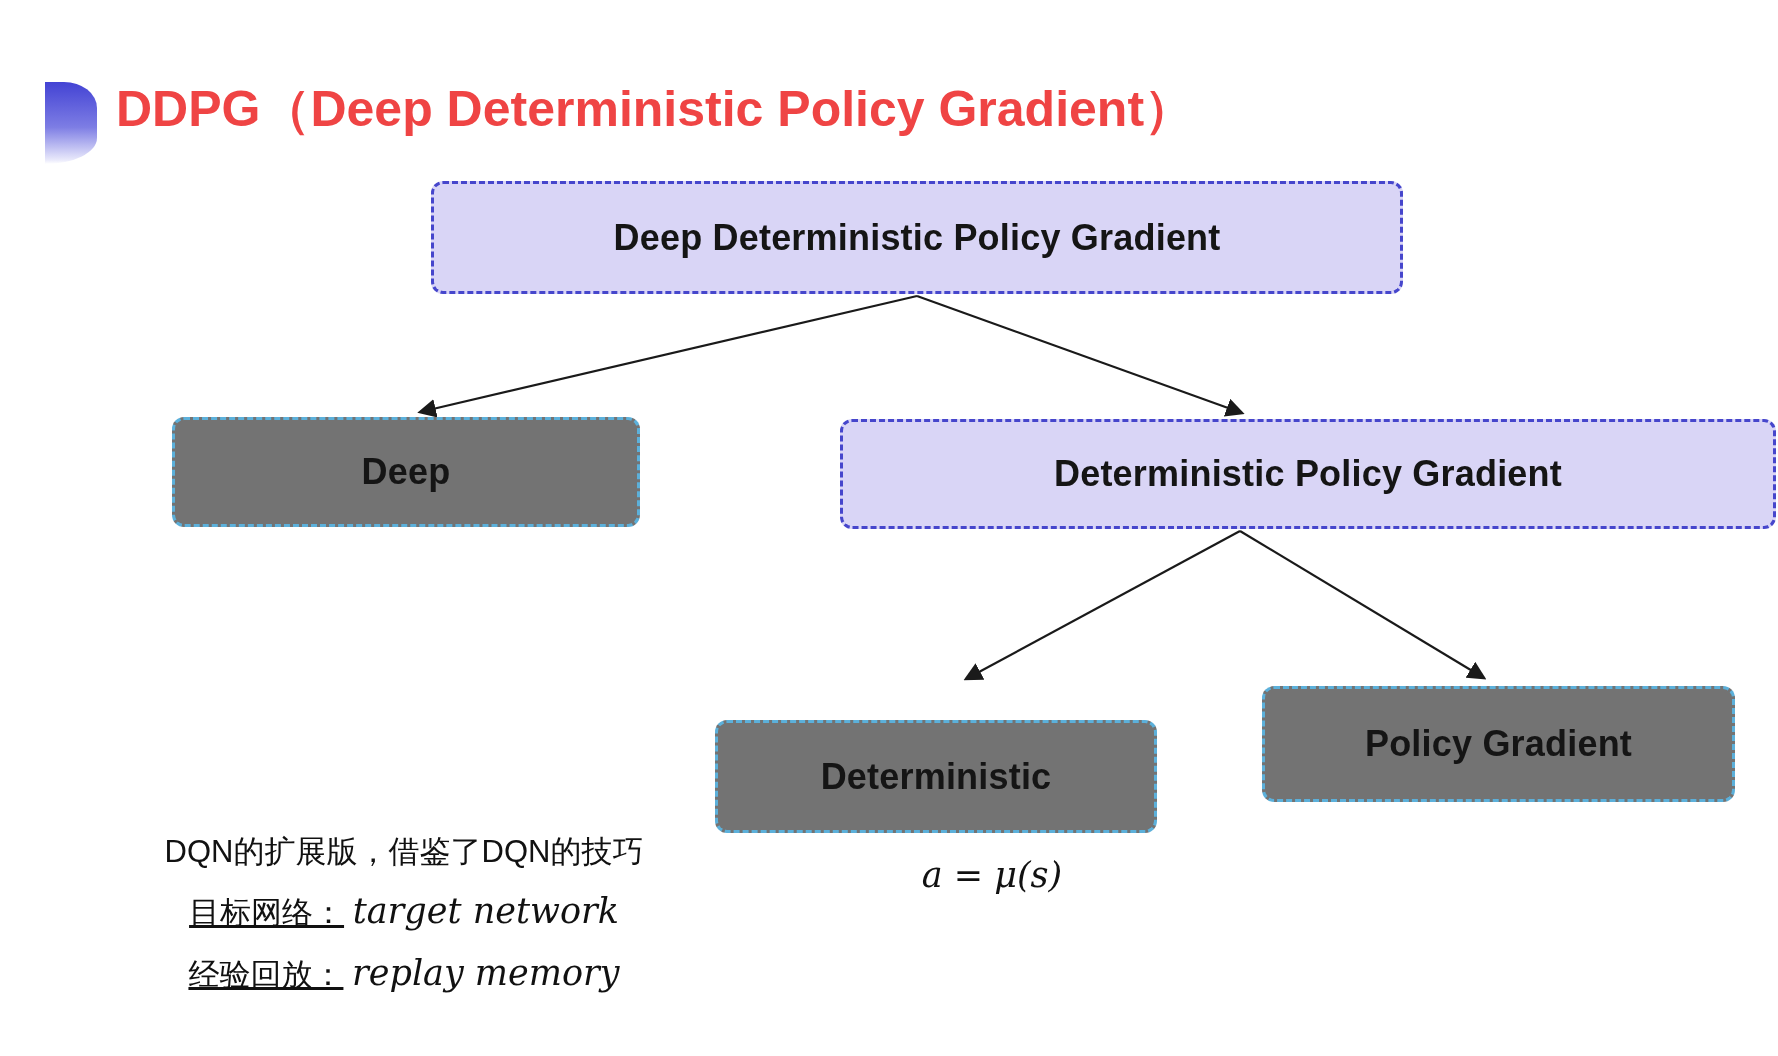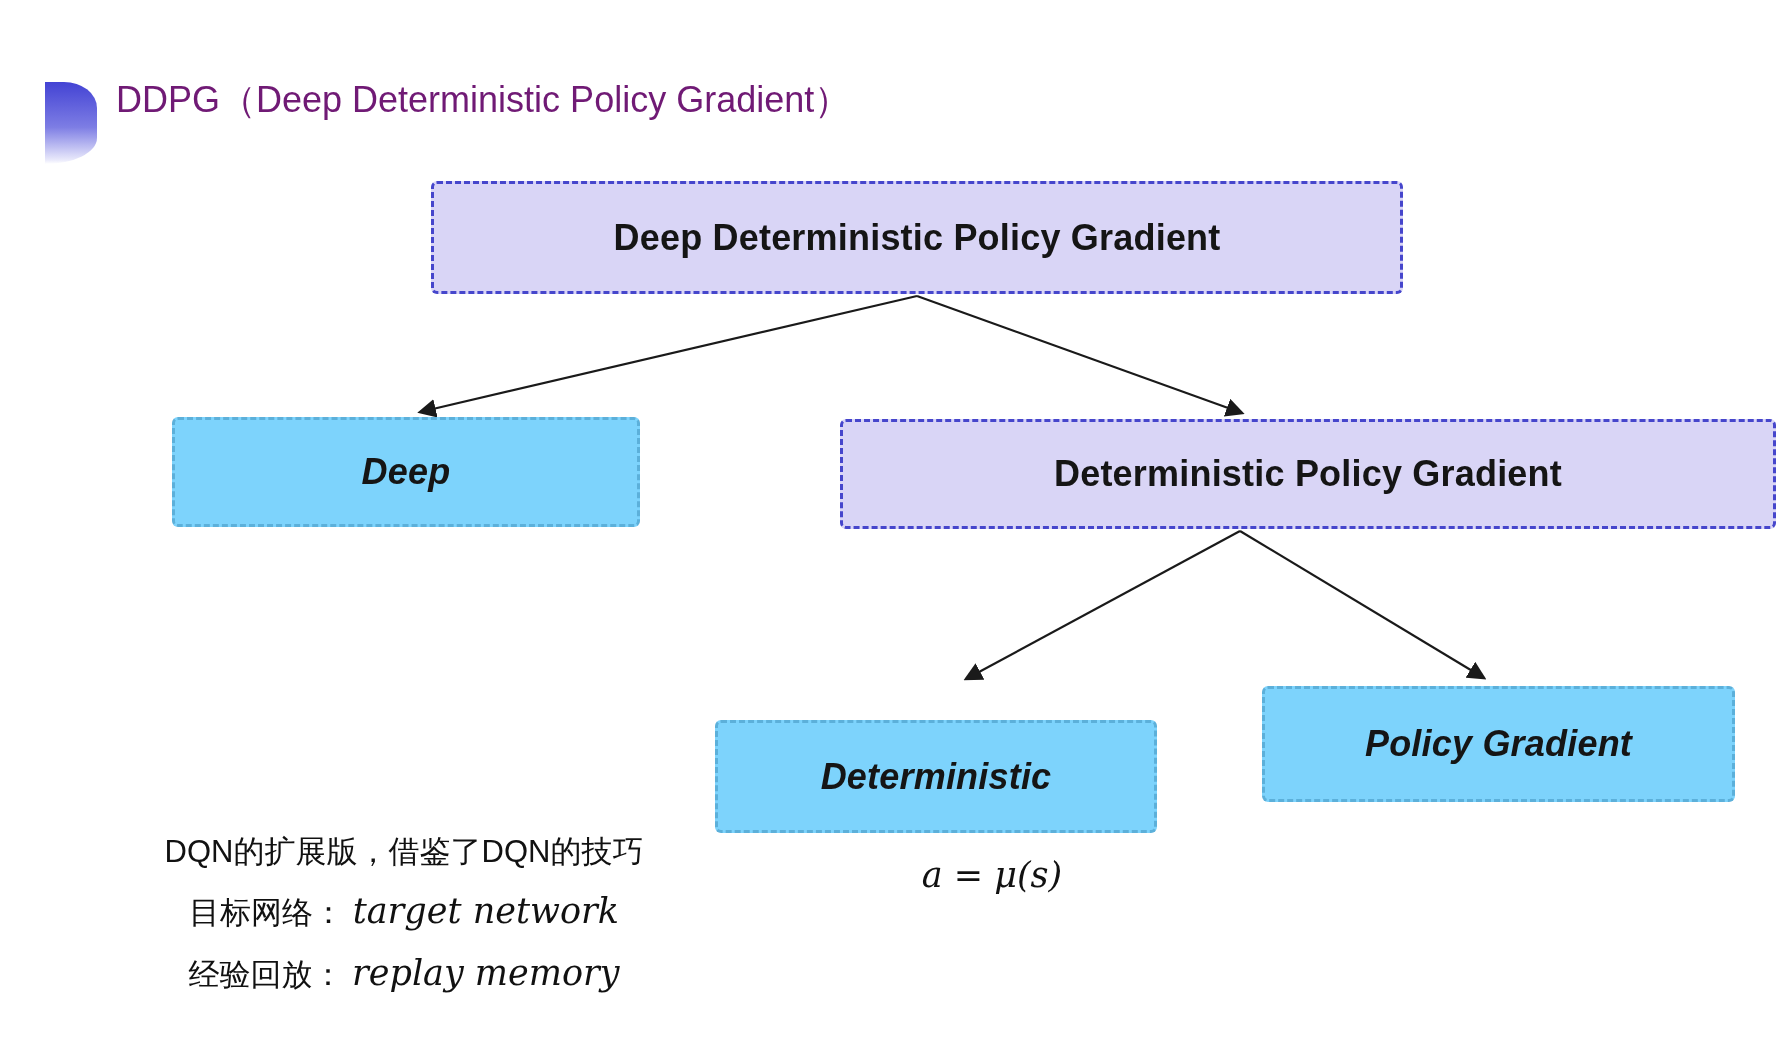--- a/index.html
+++ b/index.html
@@ -14,35 +14,35 @@
 
   
   .title-icon {
     position: absolute; left: 45px; top: 82px;
     width: 52px; height: 82px;
     border-radius: 0 52px 82px 0 / 0 41px 41px 0;
     background: linear-gradient(180deg, #4343d4 0%, #7d7de4 55%, #e9e9fb 95%, #ffffff 100%);
   }
   .page-title {
     position: absolute; left: 116px; top: 76px;
-    font-size: 36px; font-weight: 400; color: #701a75;
+    font-size: 50px; font-weight: 700; color: #ef4444;
     letter-spacing: 0px; white-space: nowrap;
   }
 
   
   .node {
     position: absolute;
     display: flex; align-items: center; justify-content: center;
-    border-radius: 6px;
+    border-radius: 12px;
     font-size: 36px; font-weight: 600; color: #151515;
     text-align: center;
     letter-spacing: 0.2px;
   }
   .node.purple { background: #d9d5f6; border: 3px dashed #4646cc; }
-  .node.cyan   { background: #7dd3fc; border: 3px dashed #5cb0da; font-style: italic; }
+  .node.cyan   { background: #737373; border: 3px dashed #5cb0da; }
 
   .node-root          { left: 431px; top: 181px; width: 972px; height: 113px; }
   .node-deep          { left: 172px; top: 417px; width: 468px; height: 110px; }
   .node-dpg           { left: 840px; top: 419px; width: 936px; height: 110px; }
   .node-deterministic { left: 715px; top: 720px; width: 442px; height: 113px; }
   .node-policy-grad   { left: 1262px; top: 686px; width: 473px; height: 116px; justify-content: center; }
 
   
   svg.arrows { position: absolute; inset: 0; pointer-events: none; }
   svg.arrows line { stroke: #1a1a1a; stroke-width: 2.2; }
@@ -61,21 +61,21 @@
   .note-det  { left: 792px; top: 858px; width: 400px; }
   .note-det  .nline + .nline { margin-top: 14px; }
   .note-pg   { left: 1297px; top: 858px; width: 400px; }
   .note-pg   .nline + .nline { margin-top: 12px; }
 
   .math, .it-serif {
     font-family: "DejaVu Serif", "Liberation Serif", serif;
     font-style: italic;
     font-size: 35px;
   }
-  .zh-label { font-weight: 500; }
+  .zh-label { font-weight: 500; text-decoration: underline; }
 </style>
 </head>
 <body>
 
 <div class="stage">
 
   <div class="title-icon"></div>
   <div class="page-title">DDPG（Deep Deterministic Policy Gradient）</div>
 
   <svg class="arrows" width="1778" height="1056" viewBox="0 0 1778 1056">

